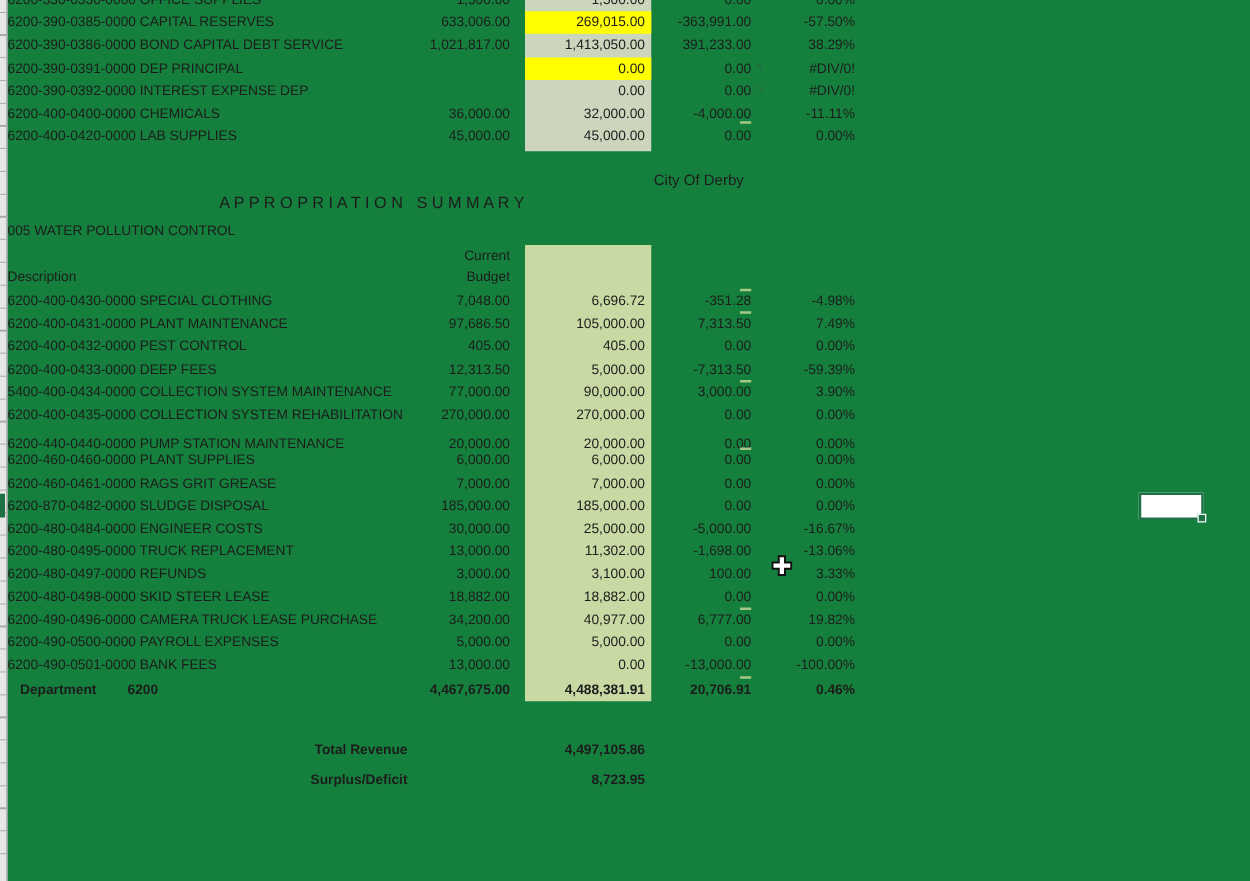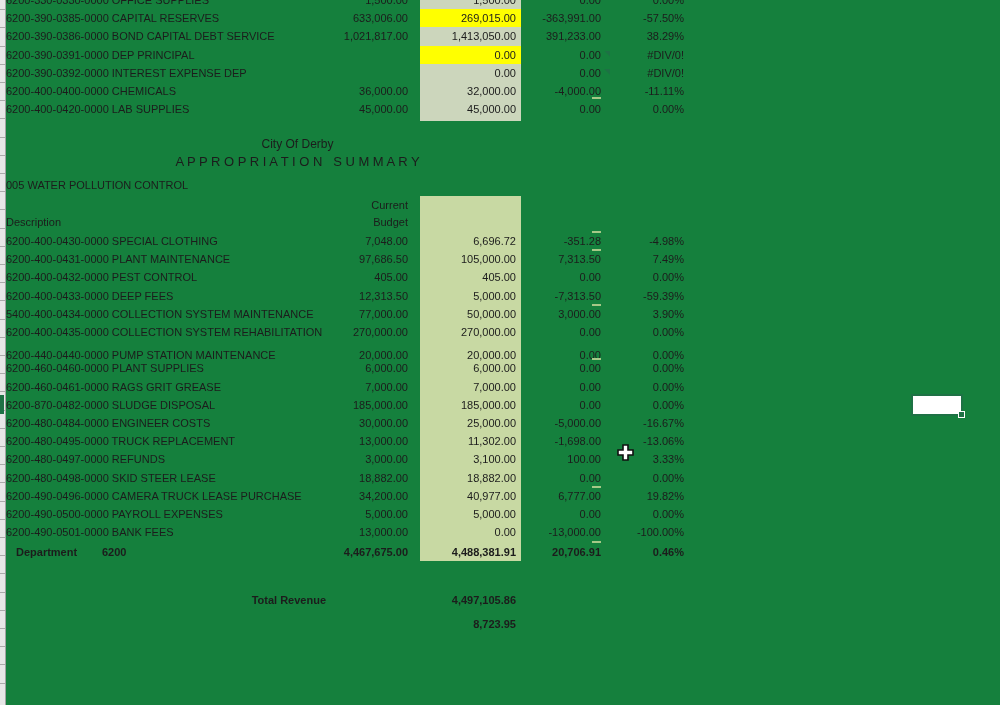--- a/index.html
+++ b/index.html
@@ -29,21 +29,21 @@
   .vari{left:521px;width:80px;}
   .pct{left:601px;width:83px;}
   .hlbg{position:absolute;left:420px;top:0;bottom:0;width:101px;}
   .hl-yellow{background:#ffff00;}
   .flag{position:absolute;left:604px;top:5px;width:6px;height:6px;background:#1e7145;
         clip-path:polygon(0 0,100% 0,100% 100%);}
   .mark{position:absolute;left:592px;width:9px;height:2px;background:#a6c887;}
   .mark-top{top:-1px;}
   .mark-bottom{top:15px;}
   
-  #title-company{position:absolute;left:0;top:137px;width:595px;text-align:center;font-size:12px;}
+  #title-company{position:absolute;left:0;top:137px;width:595px;text-align:right;font-size:12px;}
   #title-report{position:absolute;left:0;top:154px;width:595px;text-align:center;font-size:13px;white-space:pre;}
   #section-label{position:absolute;left:6px;top:179px;width:400px;}
   
   .hdr{position:absolute;width:720px;height:18px;}
   #dept-row{position:absolute;left:0;top:542px;width:720px;height:19px;font-weight:bold;}
   .dept-label{position:absolute;left:16px;top:0;bottom:0;display:flex;align-items:center;}
   .dept-code{position:absolute;left:102px;top:0;bottom:0;display:flex;align-items:center;}
   .total-r{position:absolute;left:0;width:720px;height:18px;font-weight:bold;}
   .tlabel{position:absolute;left:126px;width:200px;top:0;bottom:0;display:flex;align-items:center;justify-content:flex-end;}
   .tvalue{position:absolute;left:376px;width:140px;top:0;bottom:0;display:flex;align-items:center;justify-content:flex-end;}
@@ -160,21 +160,21 @@
       <div class="r" style="top: 286.6px;">
         <span class="cell desc">6200-400-0433-0000 DEEP FEES</span>
         <span class="cell budget num">12,313.50</span>
         <span class="cell prop num" style="padding-right: 5px;">5,000.00</span>
         <span class="cell vari num">-7,313.50</span>
         <span class="cell pct num">-59.39%</span>
       </div>
       <div class="r" style="top: 304.8px;">
         <span class="cell desc">5400-400-0434-0000 COLLECTION SYSTEM MAINTENANCE</span>
         <span class="cell budget num">77,000.00</span>
-        <span class="cell prop num" style="padding-right: 5px;">50,000.00</span>
+        <span class="cell prop num" style="padding-right: 5px;">90,000.00</span>
         <span class="cell vari num">3,000.00</span>
         <span class="cell pct num">3.90%</span>
         <span class="mark mark-top"></span>
       </div>
       <div class="r" style="top: 323px;">
         <span class="cell desc">6200-400-0435-0000 COLLECTION SYSTEM REHABILITATION</span>
         <span class="cell budget num">270,000.00</span>
         <span class="cell prop num" style="padding-right: 5px;">270,000.00</span>
         <span class="cell vari num">0.00</span>
         <span class="cell pct num">0.00%</span>
@@ -268,20 +268,21 @@
     <span class="cell vari num">20,706.91</span>
     <span class="cell pct num">0.46%</span>
     <span class="mark mark-top"></span>
   </div>
 
   <div class="total-r" style="top:591px;">
     <span class="tlabel">Total Revenue</span>
     <span class="tvalue">4,497,105.86</span>
   </div>
   <div class="total-r" style="top:615px;">
+    <span class="tlabel">Surplus/Deficit</span>
     <span class="tvalue">8,723.95</span>
   </div>
 
   <div id="selcell">
     <div id="selhandle"></div>
   </div>
 
   <svg id="cursor" viewBox="0 0 17 17">
     <path d="M6 1 h5 v5 h5 v5 h-5 v5 h-5 v-5 h-5 v-5 h5 z" fill="#ffffff" stroke="#111111" stroke-width="1.6"></path>
   </svg>

